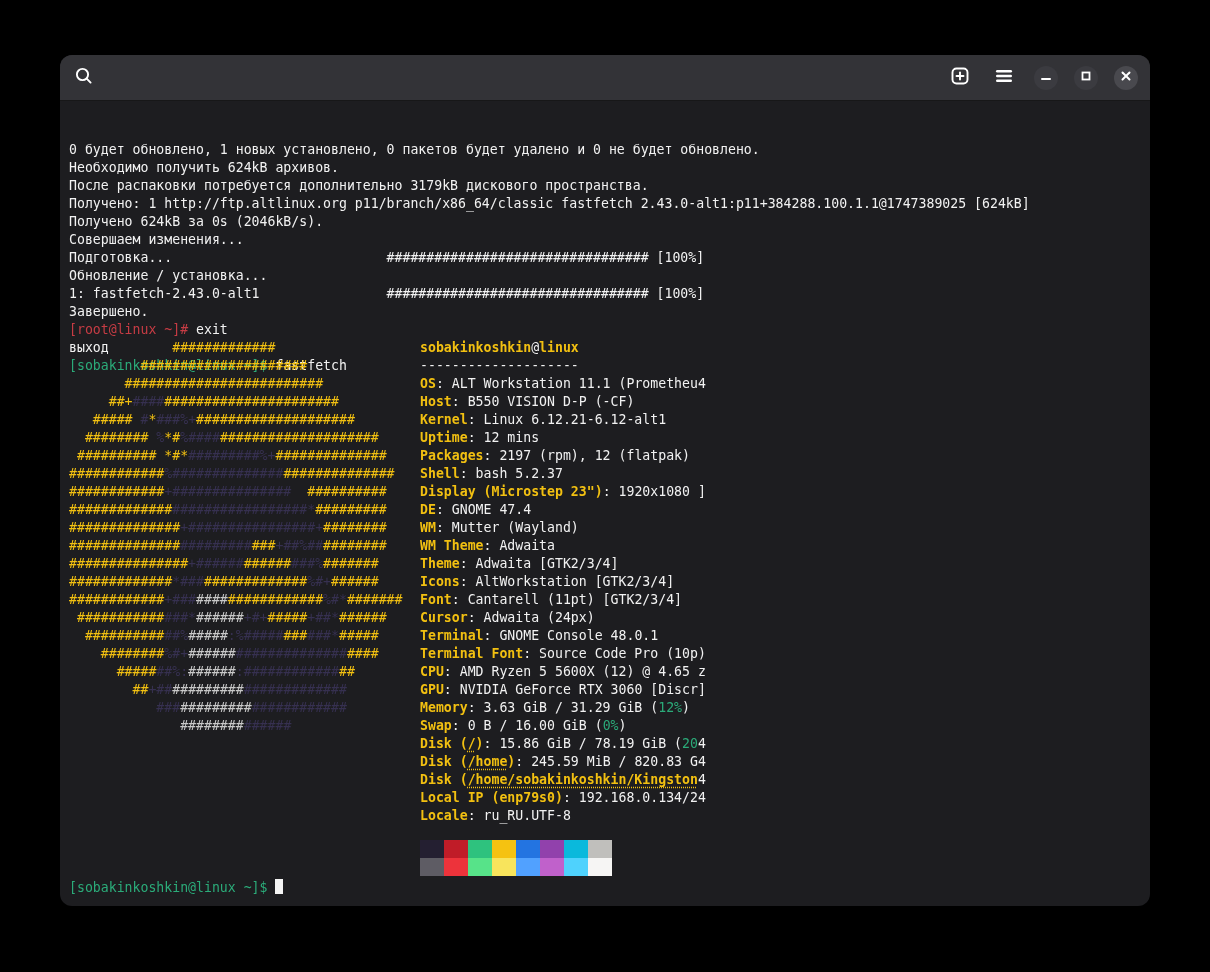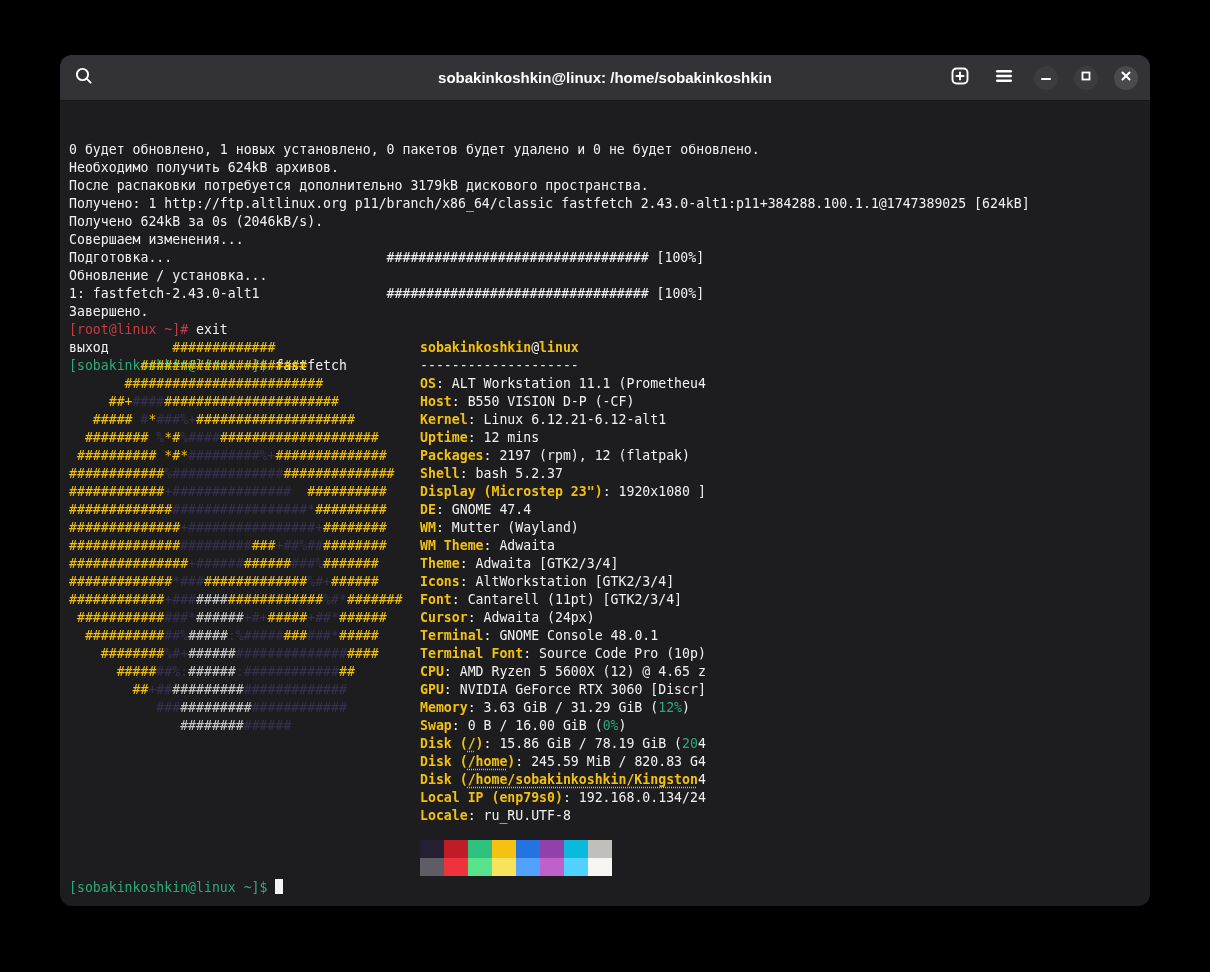--- a/index.html
+++ b/index.html
@@ -58,21 +58,20 @@
     <div class="tb-left">
       <button class="tb-btn">
         <span>
           <svg width="22" height="22" viewBox="0 0 22 22">
             <circle cx="9.5" cy="9.5" r="5.6" fill="none" stroke="#ffffff" stroke-width="1.9"></circle>
             <line x1="13.7" y1="13.7" x2="17.6" y2="17.6" stroke="#ffffff" stroke-width="1.9" stroke-linecap="round"></line>
           </svg>
         </span>
       </button>
     </div>
-    <div class="tb-title">sobakinkoshkin@linux: /home/sobakinkoshkin</div>
     <div class="tb-right">
       <button class="tb-btn">
         <span>
           <svg width="22" height="22" viewBox="0 0 22 22">
             <rect x="3.5" y="3.5" width="15" height="15" rx="4" fill="none" stroke="#ffffff" stroke-width="1.9"></rect>
             <line x1="11" y1="7.5" x2="11" y2="14.5" stroke="#ffffff" stroke-width="1.9" stroke-linecap="round"></line>
             <line x1="7.5" y1="11" x2="14.5" y2="11" stroke="#ffffff" stroke-width="1.9" stroke-linecap="round"></line>
           </svg>
         </span>
       </button>

